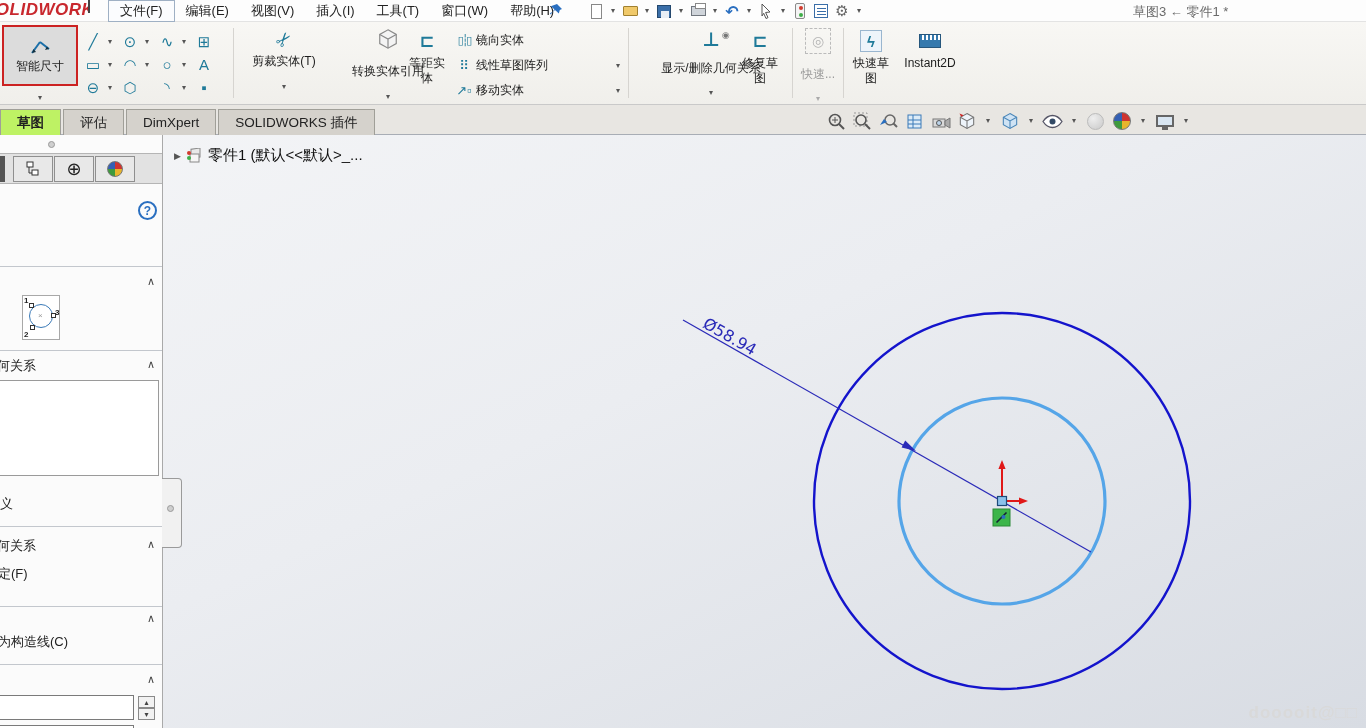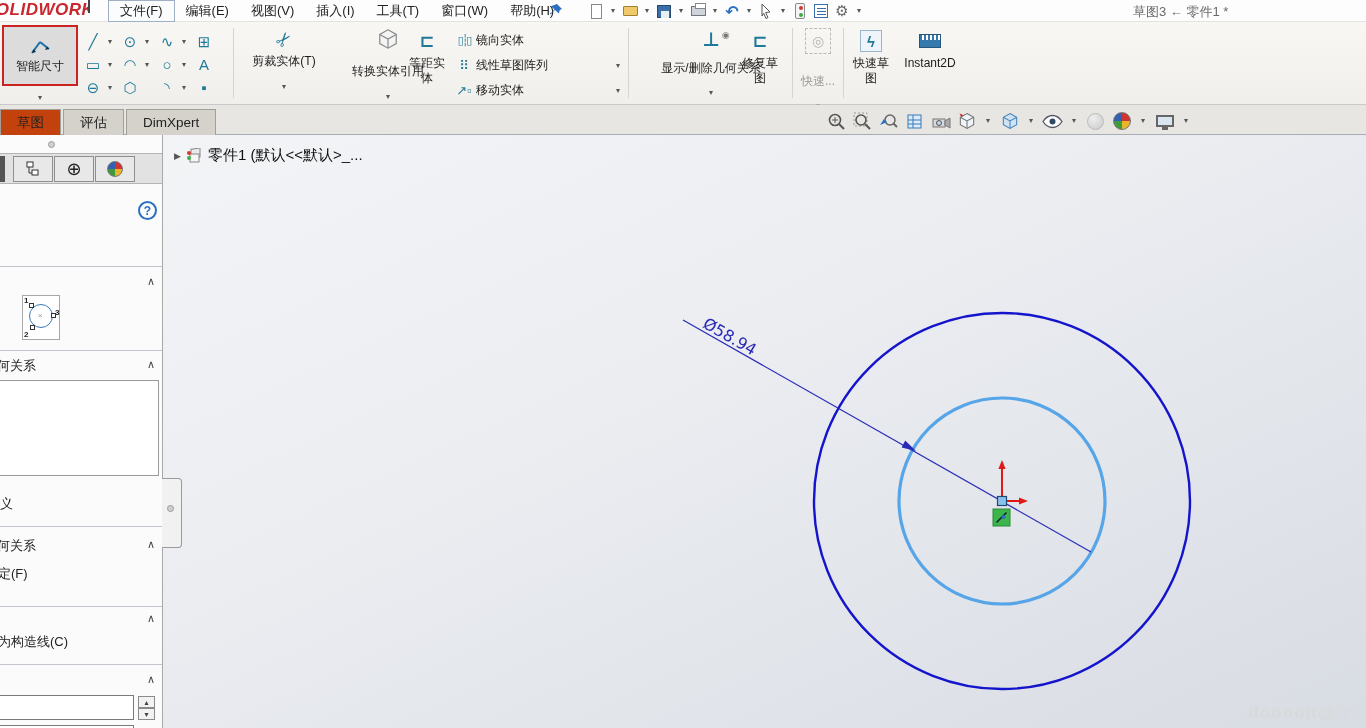--- a/index.html
+++ b/index.html
@@ -36,21 +36,21 @@
   .gcell .gi { width:22px; text-align:center; font-size:15px; color:#1f7a99; line-height:1; }
   .stackrow { display:flex; align-items:center; height:25px; font-size:12px; color:#1c1c1c; }
   .stackrow .si { width:24px; text-align:center; font-size:13px; }
 
   
   #tabbar { position:absolute; left:0; top:105px; width:1366px; height:30px;
     background:#e8e6e2; border-bottom:1px solid #a8adb5; }
   .tab { float:left; height:26px; margin-top:4px; padding:0 16px; font-size:13.5px; color:#222;
     display:flex; align-items:center; border:1px solid #a09f98; border-bottom:none;
     background:#d5d2cc; margin-right:2px; }
-  .tab.active { background:#c2410c; height:27px; font-weight:400; }
+  .tab.active { background:#bef264; height:27px; font-weight:700; }
   #headsup { position:absolute; left:826px; top:4px; height:24px; display:flex; align-items:center; gap:5px; }
   .hic { display:inline-flex; align-items:center; justify-content:center; width:21px; height:21px; }
 
   
   #canvas { position:absolute; left:0; top:135px; width:1366px; height:593px;
     background:linear-gradient(155deg,#f4f5f7 0%,#ebedf1 45%,#d8dce3 100%); }
   #ftree { position:absolute; left:174px; top:11px; display:flex; align-items:center; gap:5px; }
   #ftree .arrow { font-size:9px; color:#555; }
   #ftree .plabel { font-size:15px; color:#111; white-space:nowrap; }
   #watermark { position:absolute; right:8px; bottom:5px; font-size:17px; font-weight:bold;
@@ -280,21 +280,21 @@
     <span class="teal" style="font-size:18px; font-weight:bold;">⊏</span>
     <span class="blabel" style="width:44px; margin-top:4px;">修复草图</span>
   </div>
 
   <div class="rsep" style="left:792px;"></div>
 
   <div class="bigbtn" style="left:796px; top:6px; width:44px;">
     <span class="quickbox">
         <span>◎</span>
       </span>
-    <span class="blabel gray" style="margin-top:20px;">快速...</span>
+    <span class="blabel gray" style="margin-top:13px;">快速...</span>
     <span class="dd" style="margin-top:13px; color:#aaa;">▾</span>
   </div>
 
   <div class="rsep" style="left:843px;"></div>
 
   <div class="bigbtn" style="left:847px; top:8px; width:48px;">
     <span class="boltbox">
         <span>ϟ</span>
       </span>
     <span class="blabel" style="width:44px; margin-top:4px;">快速草图</span>
@@ -303,20 +303,21 @@
   <div class="bigbtn" style="left:898px; top:12px; width:64px;">
     <span class="ruler-ic"></span>
     <span class="blabel" style="margin-top:8px;">Instant2D</span>
   </div>
 </div>
 
 <div id="tabbar">
   <div class="tab active">草图</div>
   <div class="tab">评估</div>
   <div class="tab">DimXpert</div>
+  <div class="tab">SOLIDWORKS 插件</div>
 
   <div id="headsup">
     <span class="hic">
       <svg width="19" height="19" viewBox="0 0 19 19">
           <circle cx="8" cy="8" r="5.5" fill="none" stroke="#555" stroke-width="1.6"></circle>
           <line x1="8" y1="5" x2="8" y2="11" stroke="#555"></line>
           <line x1="5" y1="8" x2="11" y2="8" stroke="#555"></line>
           <line x1="12" y1="12" x2="17" y2="17" stroke="#555" stroke-width="2"></line>
         </svg>
     </span>

